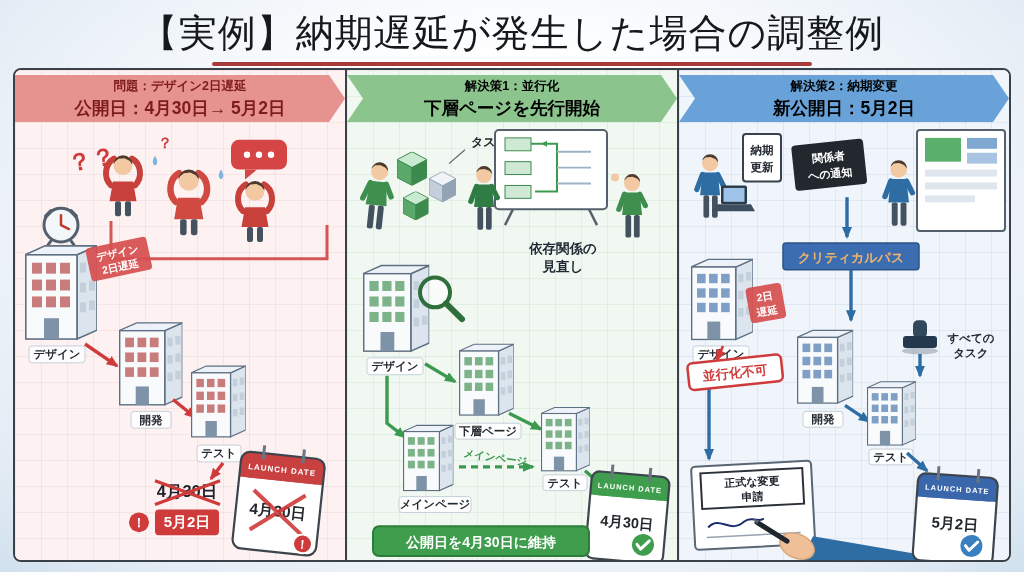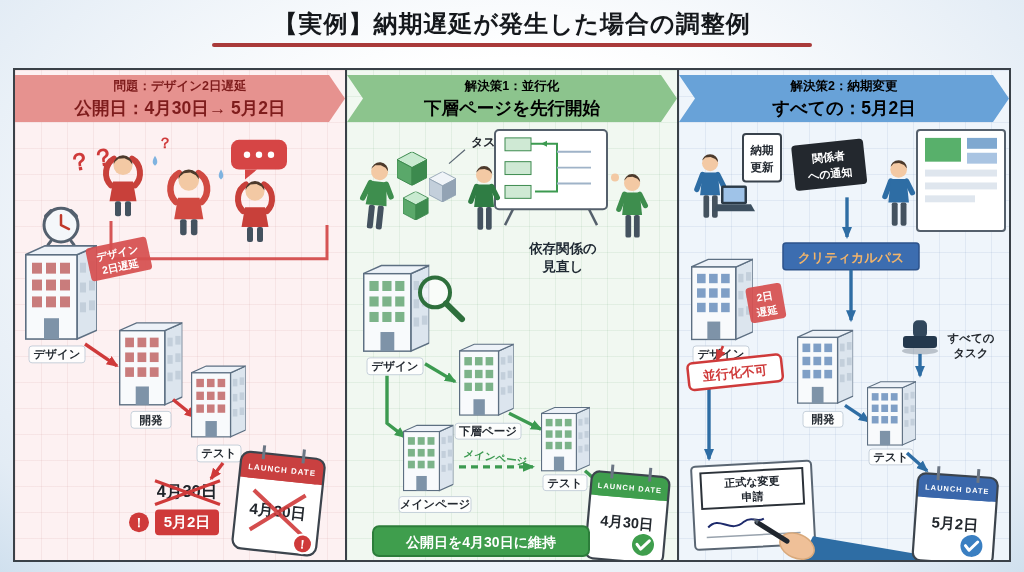--- a/index.html
+++ b/index.html
@@ -1,24 +1,24 @@
 <!DOCTYPE html>
 <html><head>
 <meta charset="utf-8">
 <style>
 *{margin:0;padding:0;box-sizing:border-box}
 html,body{width:1024px;height:572px;overflow:hidden}
 body{font-family:"Liberation Sans","DejaVu Sans",sans-serif;
      background:radial-gradient(ellipse at 50% 40%, #ffffff 35%, #e3ecf5 85%, #d0e0ee 100%);}
 .page{position:relative;width:1024px;height:572px}
 .title-wrap{position:absolute;top:8px;left:0;width:100%;text-align:center}
-.page-title{font-size:24px;font-weight:700;color:#15181c;letter-spacing:1px}
+.page-title{font-size:38px;font-weight:400;color:#15181c;letter-spacing:1px}
 .title-underline{width:600px;height:4px;background:#a93a3a;margin:3px auto 0;border-radius:2px}
 .board{position:absolute;left:13px;right:13px;top:68px;bottom:10px;display:flex;
-       border:2.5px solid #3a4148;border-radius:0;overflow:hidden;background:#fff}
+       border:2.5px solid #3a4148;border-radius:8px;overflow:hidden;background:#fff}
 .panel{position:relative;flex:1 1 0;background-size:26px 26px}
 .panel+.panel{border-left:2px solid #3a4148}
 .p1{background-color:#fdf1f2;background-image:linear-gradient(rgba(190,120,120,.10) 1px,transparent 1px),linear-gradient(90deg,rgba(190,120,120,.10) 1px,transparent 1px)}
 .p2{background-color:#f1f8f1;background-image:linear-gradient(rgba(110,170,120,.12) 1px,transparent 1px),linear-gradient(90deg,rgba(110,170,120,.12) 1px,transparent 1px)}
 .p3{background-color:#eff5fb;background-image:linear-gradient(rgba(110,140,190,.12) 1px,transparent 1px),linear-gradient(90deg,rgba(110,140,190,.12) 1px,transparent 1px)}
 .banner{position:absolute;top:5px;left:0;width:100%;height:47px;display:flex;flex-direction:column;
         align-items:center;justify-content:center;gap:1px;z-index:2}
 .b1{background:#e6928f;clip-path:polygon(0 0,calc(100% - 16px) 0,100% 50%,calc(100% - 16px) 100%,0 100%)}
 .b2{background:#8cc48d;clip-path:polygon(0 0,calc(100% - 16px) 0,100% 50%,calc(100% - 16px) 100%,0 100%,16px 50%)}
 .b3{background:#68a2d8;clip-path:polygon(0 0,calc(100% - 16px) 0,100% 50%,calc(100% - 16px) 100%,0 100%,16px 50%)}
@@ -264,21 +264,21 @@
         <g>
           <rect x="26" y="404" width="216" height="30" rx="6" fill="#3f9e4d" stroke="#2c7d3a" stroke-width="2"></rect>
           <text x="134" y="424.5" class="bw" font-size="14">公開日を4月30日に維持</text>
         </g>
       </svg>
     </section>
 
     <section class="panel p3">
       <header class="banner b3">
         <div class="bl1">解決策2：納期変更</div>
-        <div class="bl2">すべての：5月2日</div>
+        <div class="bl2">新公開日：5月2日</div>
       </header>
       <svg class="scene" viewBox="0 0 330 438" preserveAspectRatio="none">
         <use href="#p-stand" width="36" height="70" transform="translate(14,28) scale(.95)" style="color:#2e6da4"></use>
         <g>
           <rect x="42" y="60" width="26" height="19" rx="2" fill="#2b3a47"></rect>
           <rect x="44.5" y="62.5" width="21" height="14" fill="#9fc3e8"></rect>
           <polygon points="38,79 72,79 76,86 34,86" fill="#3d4f5f"></polygon>
         </g>
         <g>
           <rect x="64" y="8" width="38" height="48" rx="3" fill="#fff" stroke="#39424c" stroke-width="2"></rect>

